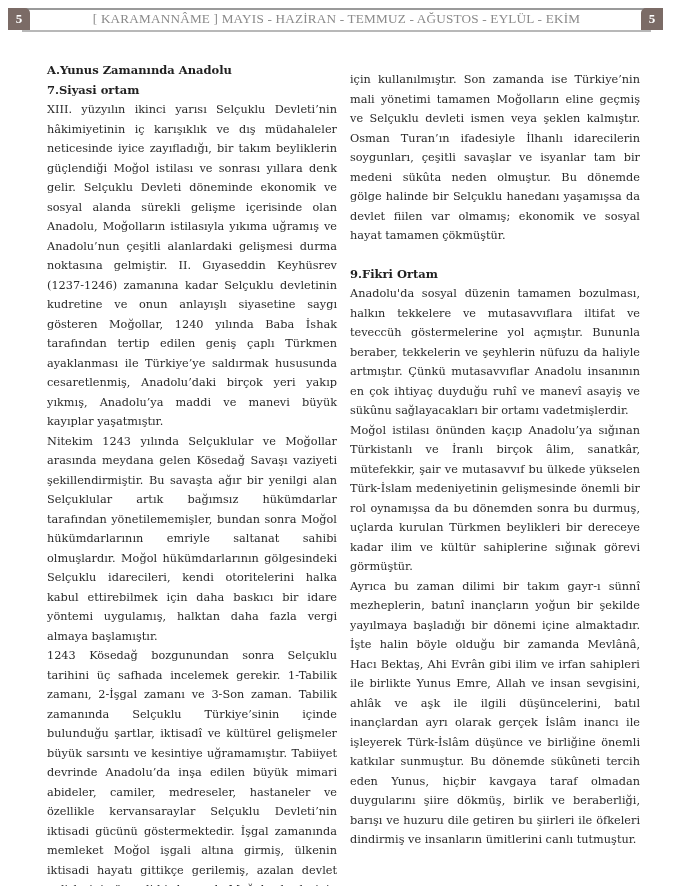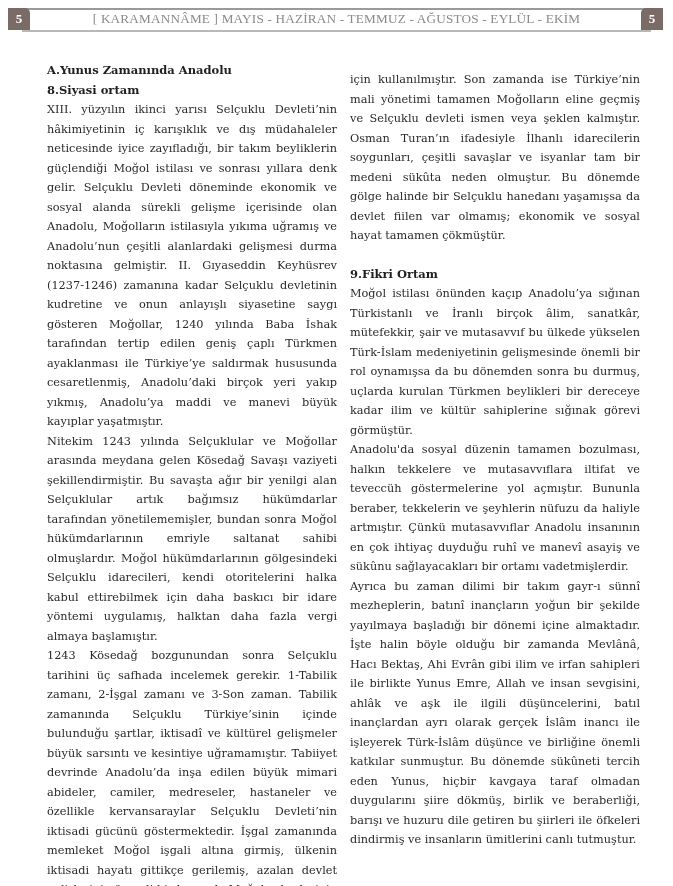--- a/index.html
+++ b/index.html
@@ -28,26 +28,26 @@
 
 <div class="header">
   <div class="bar"></div>
   <div class="num left">5</div>
   <div class="title">[ KARAMANNÂME ] MAYIS - HAZİRAN - TEMMUZ - AĞUSTOS - EYLÜL - EKİM</div>
   <div class="num right">5</div>
 </div>
 
 <div class="col left">
   <p class="h">A.Yunus Zamanında Anadolu</p>
-  <p class="h">8.Siyasi ortam</p>
+  <p class="h">7.Siyasi ortam</p>
   <p>XIII. yüzyılın ikinci yarısı Selçuklu Devleti’nin hâkimiyetinin iç karışıklık ve dış müdahaleler neticesinde iyice zayıfladığı, bir takım beyliklerin güçlendiği Moğol istilası ve sonrası yıllara denk gelir.  Selçuklu Devleti döneminde ekonomik ve sosyal alanda sürekli gelişme içerisinde olan Anadolu, Moğolların istilasıyla yıkıma uğramış ve Anadolu’nun çeşitli alanlardaki gelişmesi durma noktasına gelmiştir. II. Gıyaseddin Keyhüsrev (1237-1246) zamanına kadar Selçuklu devletinin kudretine ve onun anlayışlı siyasetine saygı gösteren Moğollar, 1240 yılında Baba İshak tarafından tertip edilen geniş çaplı Türkmen ayaklanması ile Türkiye’ye saldırmak hususunda cesaretlenmiş, Anadolu’daki birçok yeri yakıp yıkmış, Anadolu’ya maddi ve manevi büyük kayıplar yaşatmıştır.</p>
   <p>Nitekim 1243 yılında Selçuklular ve Moğollar arasında meydana gelen Kösedağ Savaşı vaziyeti şekillendirmiştir. Bu savaşta ağır bir yenilgi alan Selçuklular artık bağımsız hükümdarlar tarafından yönetilememişler, bundan sonra Moğol hükümdarlarının emriyle saltanat sahibi olmuşlardır. Moğol hükümdarlarının gölgesindeki Selçuklu idarecileri, kendi otoritelerini halka kabul ettirebilmek için daha baskıcı bir idare yöntemi uygulamış, halktan daha fazla vergi almaya başlamıştır.</p>
   <p>1243 Kösedağ bozgunundan sonra Selçuklu tarihini üç safhada incelemek gerekir. 1-Tabilik zamanı, 2-İşgal zamanı ve 3-Son zaman.  Tabilik zamanında Selçuklu Türkiye’sinin içinde bulunduğu şartlar, iktisadî ve kültürel gelişmeler büyük sarsıntı ve kesintiye uğramamıştır. Tabiiyet devrinde Anadolu’da inşa edilen büyük mimari abideler, camiler, medreseler, hastaneler ve özellikle kervansaraylar Selçuklu Devleti’nin iktisadi gücünü göstermektedir.  İşgal zamanında memleket Moğol işgali altına girmiş, ülkenin iktisadi hayatı gittikçe gerilemiş, azalan devlet gelirlerinin önemli bir kısmı da Moğol askerlerinin masrafları</p>
 </div>
 
 <div class="col right">
   <p>için kullanılmıştır. Son zamanda ise Türkiye’nin mali yönetimi tamamen Moğolların eline geçmiş ve Selçuklu devleti ismen veya şeklen kalmıştır.  Osman Turan’ın ifadesiyle İlhanlı idarecilerin soygunları, çeşitli savaşlar ve isyanlar tam bir medeni sükûta neden olmuştur. Bu dönemde gölge halinde bir Selçuklu hanedanı yaşamışsa da devlet fiilen var olmamış; ekonomik ve sosyal hayat tamamen çökmüştür.</p>
   <div class="gap"></div>
   <p class="h">9.Fikri Ortam</p>
+  <p>Anadolu'da sosyal düzenin tamamen bozulması, halkın tekkelere ve mutasavvıflara iltifat ve teveccüh göstermelerine yol açmıştır. Bununla beraber, tekkelerin ve şeyhlerin nüfuzu da haliyle artmıştır. Çünkü mutasavvıflar Anadolu insanının en çok ihtiyaç duyduğu ruhî ve manevî asayiş ve sükûnu sağlayacakları bir ortamı vadetmişlerdir.</p>
   <p>Moğol istilası önünden kaçıp Anadolu’ya sığınan Türkistanlı ve İranlı birçok âlim, sanatkâr, mütefekkir, şair ve mutasavvıf bu ülkede yükselen Türk-İslam medeniyetinin gelişmesinde önemli bir rol oynamışsa da bu dönemden sonra bu durmuş, uçlarda kurulan Türkmen beylikleri bir dereceye kadar ilim ve kültür sahiplerine sığınak görevi görmüştür.</p>
-  <p>Anadolu'da sosyal düzenin tamamen bozulması, halkın tekkelere ve mutasavvıflara iltifat ve teveccüh göstermelerine yol açmıştır. Bununla beraber, tekkelerin ve şeyhlerin nüfuzu da haliyle artmıştır. Çünkü mutasavvıflar Anadolu insanının en çok ihtiyaç duyduğu ruhî ve manevî asayiş ve sükûnu sağlayacakları bir ortamı vadetmişlerdir.</p>
   <p>Ayrıca bu zaman dilimi bir takım gayr-ı sünnî mezheplerin, batınî inançların yoğun bir şekilde yayılmaya başladığı bir dönemi içine almaktadır. İşte halin böyle olduğu bir zamanda Mevlânâ, Hacı Bektaş, Ahi Evrân gibi ilim ve irfan sahipleri ile birlikte Yunus Emre, Allah ve insan sevgisini, ahlâk ve aşk ile ilgili düşüncelerini, batıl inançlardan ayrı olarak gerçek İslâm inancı ile işleyerek Türk-İslâm düşünce ve birliğine önemli katkılar sunmuştur.  Bu dönemde sükûneti tercih eden Yunus, hiçbir kavgaya taraf olmadan duygularını şiire dökmüş, birlik ve beraberliği, barışı ve huzuru dile getiren bu şiirleri ile öfkeleri dindirmiş ve insanların ümitlerini canlı tutmuştur.</p>
 </div>
 
 </body></html>

